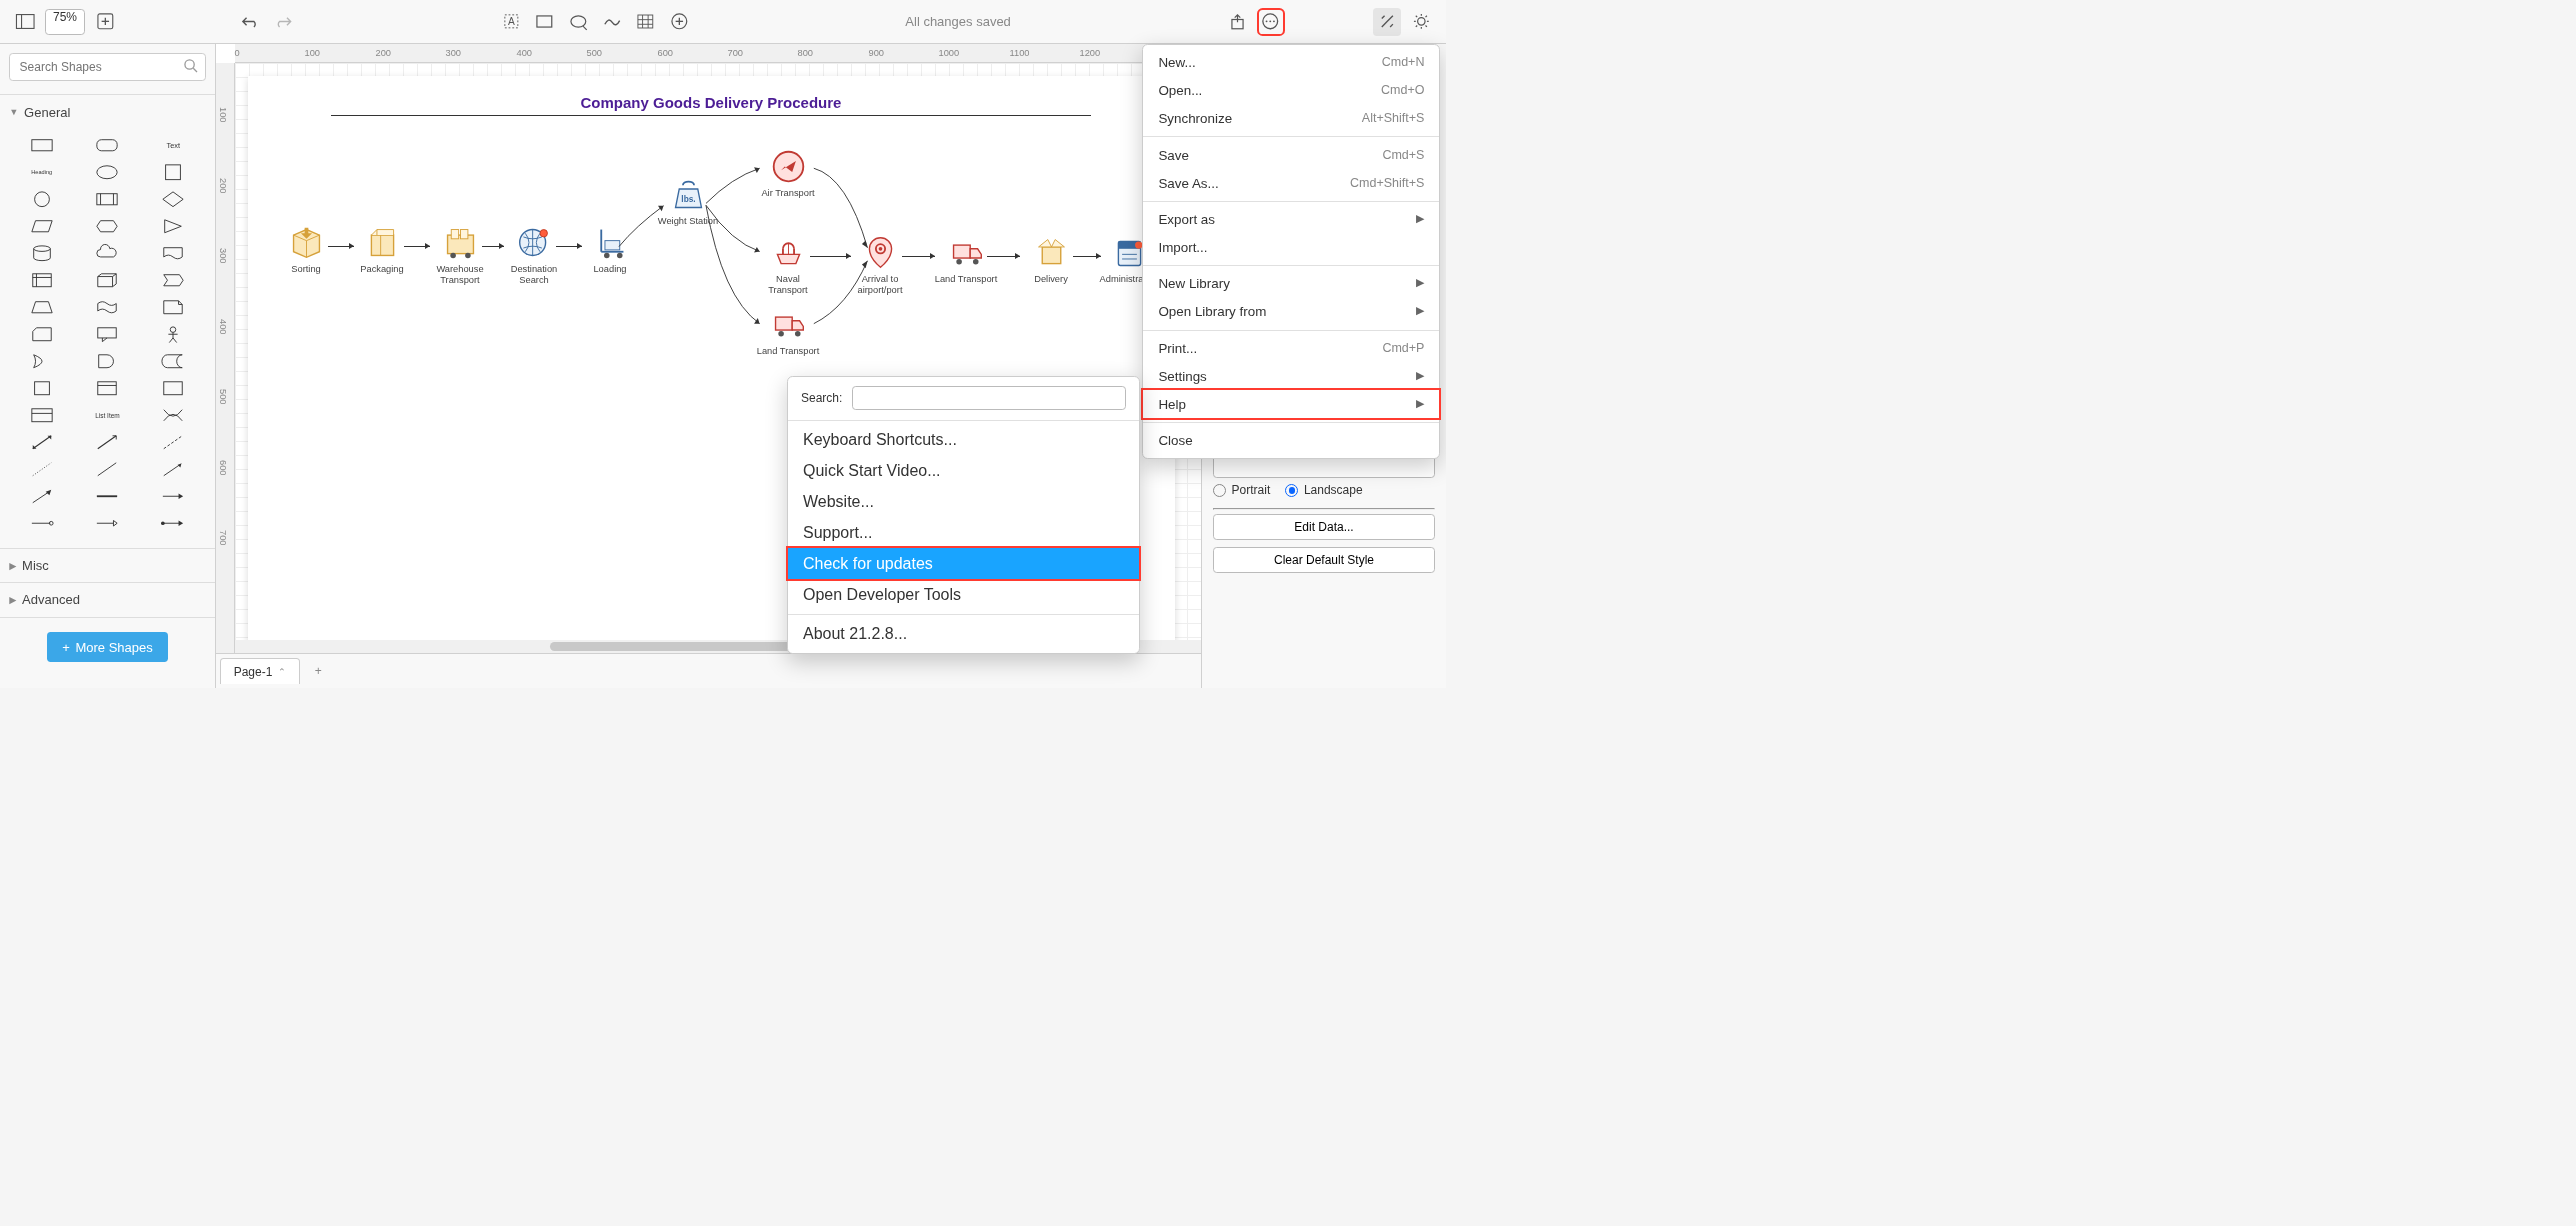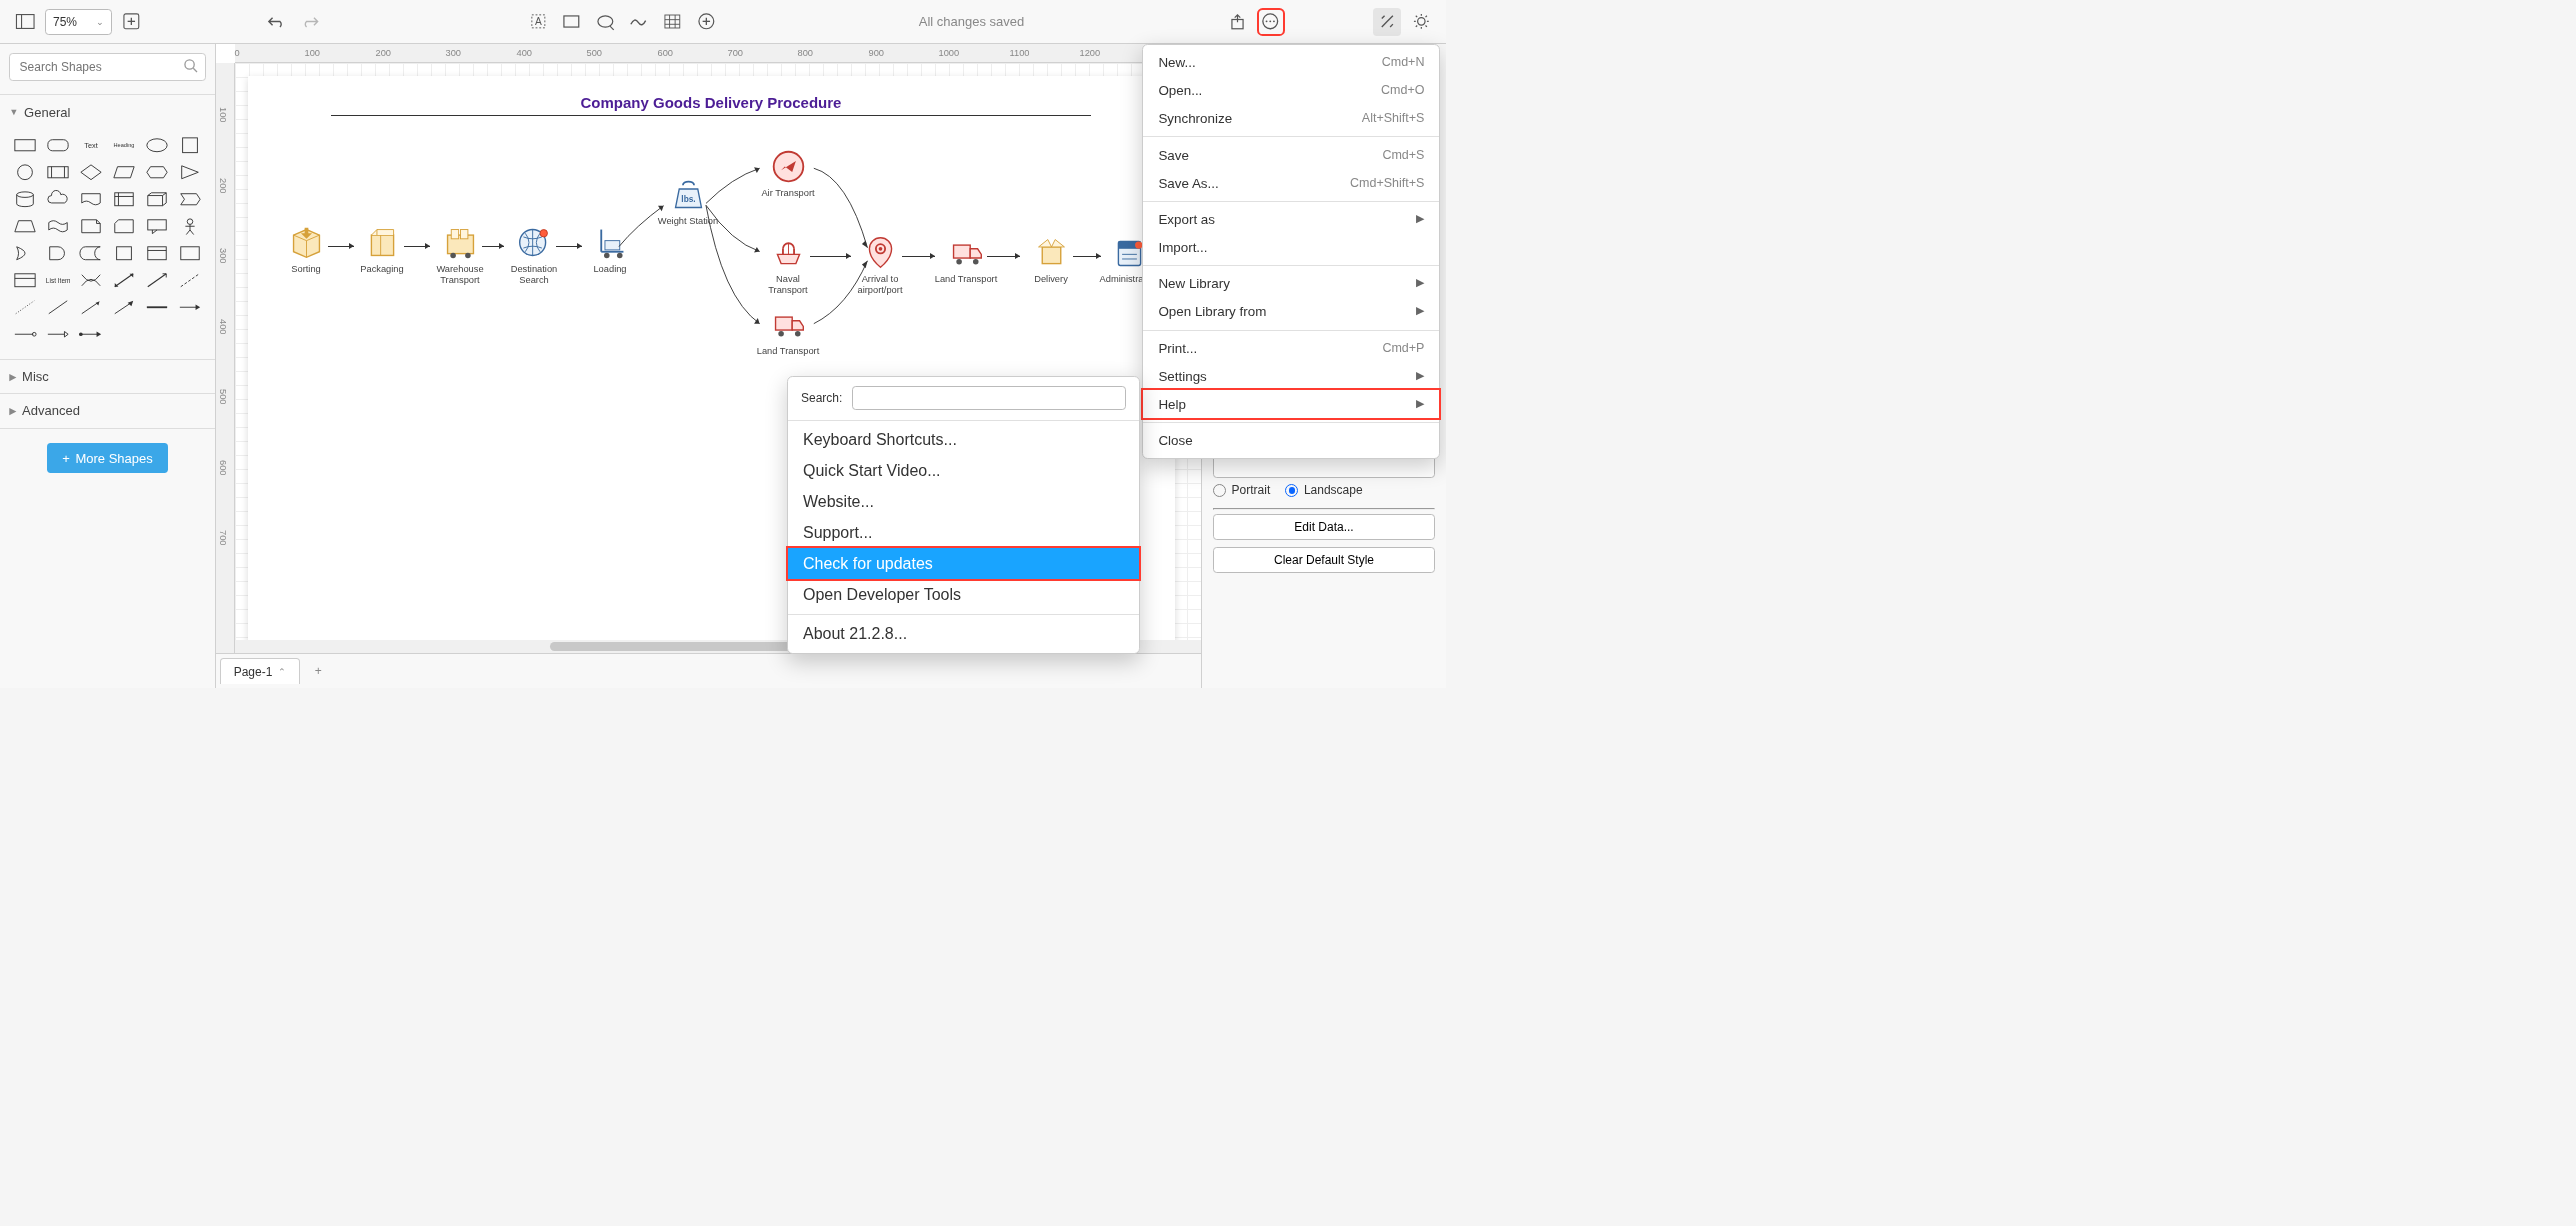--- a/index.html
+++ b/index.html
@@ -2,37 +2,37 @@
 <html style="font-size:15px"><head>
 <meta charset="utf-8">
 <style>
   * { box-sizing: border-box; margin: 0; padding: 0; font-family: -apple-system, BlinkMacSystemFont, "Segoe UI", Helvetica, Arial, sans-serif; }
   body { width: 1446px; height: 688px; background: #f5f5f5; overflow: hidden; position: relative; font-size: 12px; color: #333; }
   
   
   .toolbar { height: 44px; background: #f8f8f8; border-bottom: 0.9px solid #d0d0d0; display: flex; align-items: center; padding: 0 11px; gap: 7.4px; }
   .toolbar-group { display: flex; align-items: center; gap: 5.6px; }
   .tb-btn { width: 28px; height: 28px; display: flex; align-items: center; justify-content: center; border-radius: 3.7px; cursor: pointer; color: #555; }
-  .zoom-select { height: 26px; border: 0.9px solid #bbb; border-radius: 3.7px; padding: 0 7.4px; display: flex; align-items: center; gap: 19px; background: #fff; font-size: 12px; }
+  .zoom-select { height: 26px; border: 0.9px solid #bbb; border-radius: 3.7px; padding: 0 7.4px; display: flex; align-items: center; gap: 19px; background: #fff; font-size: 12px; flex-direction: column; }
   .zoom-select .chev { font-size: 9.3px; color: #888; }
   .spacer { flex: 1; }
   .status-text { color: #888; font-size: 13px; }
   .highlight-red { border: 2.8px solid #ff3b30; border-radius: 5.6px; }
   
   
   .main { display: flex; height: calc(100% - 44px); }
   
   
   .sidebar { width: 216px; background: #f8f8f8; border-right: 0.9px solid #d0d0d0; display: flex; flex-direction: column; }
   .search-box { margin: 9.3px; padding: 5.6px 26px 5.6px 9.3px; border: 0.9px solid #ccc; border-radius: 3.7px; background: #fff; position: relative; height: 28px; display: flex; align-items: center; }
   .search-box input { border: none; outline: none; width: 100%; font-size: 12px; background: transparent; }
   .search-box .mag { position: absolute; right: 7.4px; color: #999; }
   .section-header { padding: 5.6px 9.3px; font-size: 13px; color: #444; display: flex; align-items: center; gap: 5.6px; cursor: pointer; }
   .section-header .tri { font-size: 9.3px; color: #888; }
-  .shapes-grid { display: grid; grid-template-columns: repeat(6, 1fr); gap: 1px; padding: 7.4px 9.3px; }
+  .shapes-grid { display: grid; grid-template-columns: repeat(3, 1fr); gap: 1px; padding: 7.4px 9.3px; }
   .shape-cell { height: 26px; display: flex; align-items: center; justify-content: center; }
   .shape-cell svg { width: 24px; height: 18.5px; }
   .sidebar hr { border: none; border-top: 0.9px solid #ddd; margin: 3.7px 0; }
   .more-shapes { margin: 11px auto; background: #3ba7e8; color: #fff; padding: 7.4px 15px; border-radius: 3.7px; font-size: 13px; display: flex; align-items: center; gap: 5.6px; cursor: pointer; }
   
   
   .canvas-wrap { flex: 1; position: relative; overflow: hidden; background: #fff; }
   .ruler-top { height: 18.5px; background: #f0f0f0; border-bottom: 0.9px solid #d0d0d0; display: flex; font-size: 9.3px; color: #888; position: relative; margin-left: 18.5px; }
   .ruler-top .tick { position: absolute; top: 3.7px; }
   .ruler-left { width: 18.5px; background: #f0f0f0; border-right: 0.9px solid #d0d0d0; position: absolute; left: 0; top: 18.5px; bottom: 0; }

